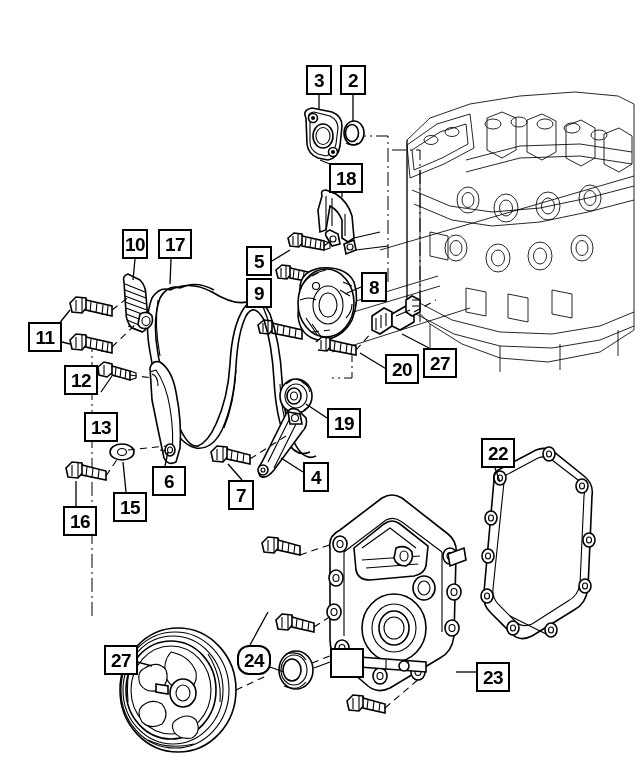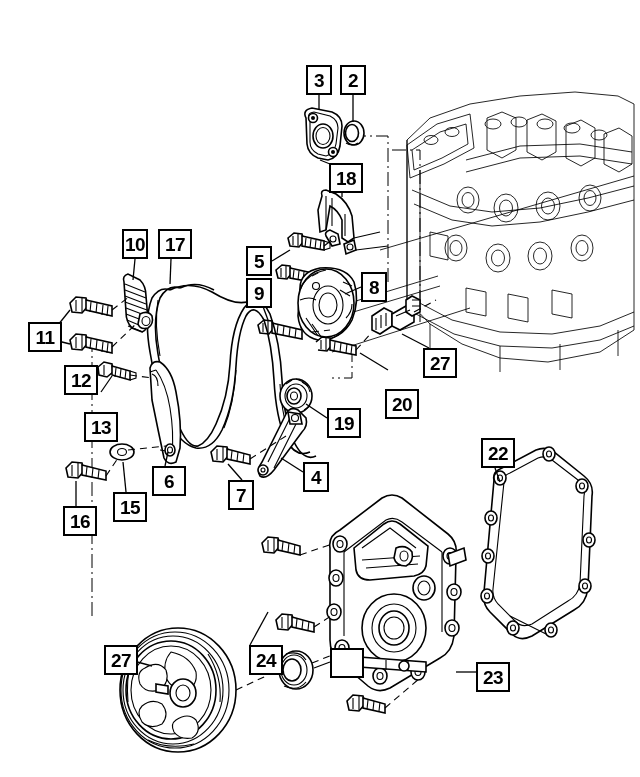--- a/index.html
+++ b/index.html
@@ -575,21 +575,21 @@
     </div>
   <div class="callout w2" style="left:64px;  top:365px;">
       <span>12</span>
     </div>
   <div class="callout w2" style="left:84px;  top:412px;">
       <span>13</span>
     </div>
   <div class="callout w2" style="left:423px; top:348px;">
       <span>27</span>
     </div>
-  <div class="callout w2" style="left:385px; top:389px;">
+  <div class="callout w2" style="left:385px; top:354px;">
       <span>20</span>
     </div>
   <div class="callout w2" style="left:327px; top:408px;">
       <span>19</span>
     </div>
   <div class="callout w2" style="left:152px; top:466px;">
       <span>6</span>
     </div>
   <div class="callout w1" style="left:303px; top:462px;">
       <span>4</span>
@@ -602,21 +602,21 @@
     </div>
   <div class="callout w2" style="left:63px;  top:506px;">
       <span>16</span>
     </div>
   <div class="callout w2" style="left:481px; top:438px;">
       <span>22</span>
     </div>
   <div class="callout w2" style="left:476px; top:662px;">
       <span>23</span>
     </div>
-  <div class="callout w2" style="left:249px; top:645px;">
+  <div class="callout w2" style="left:237px; top:645px;border-radius:12px;">
       <span>24</span>
     </div>
   <div class="callout w2" style="left:330px; top:648px;">
       <span></span>
     </div>
   <div class="callout w2" style="left:104px; top:645px;">
       <span>27</span>
     </div>
 
 </div>

